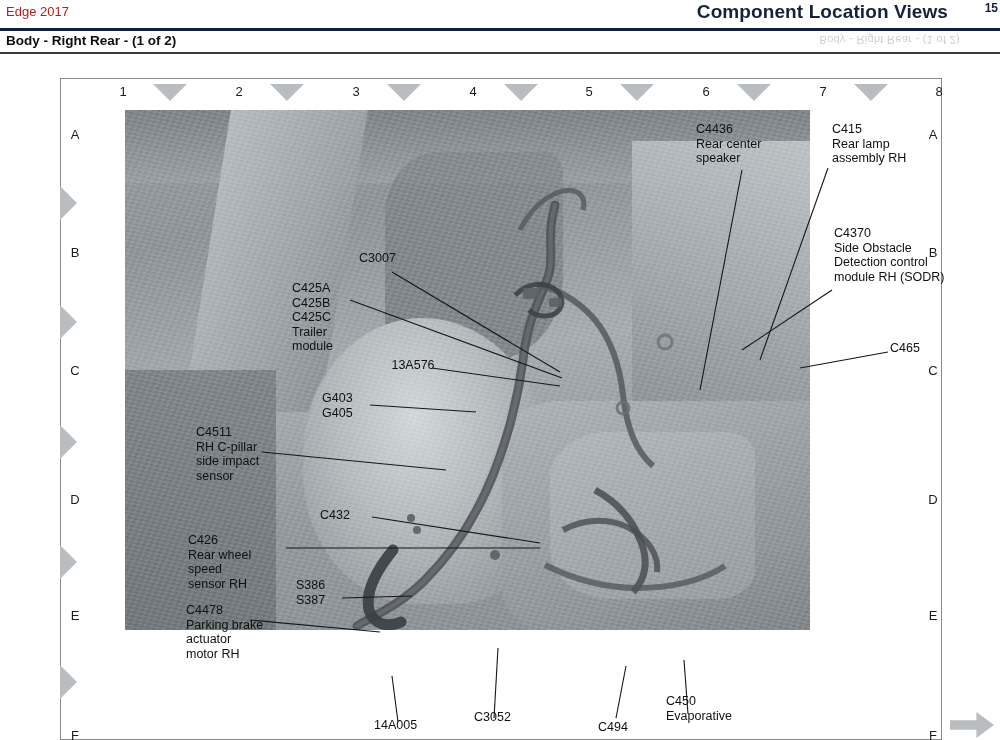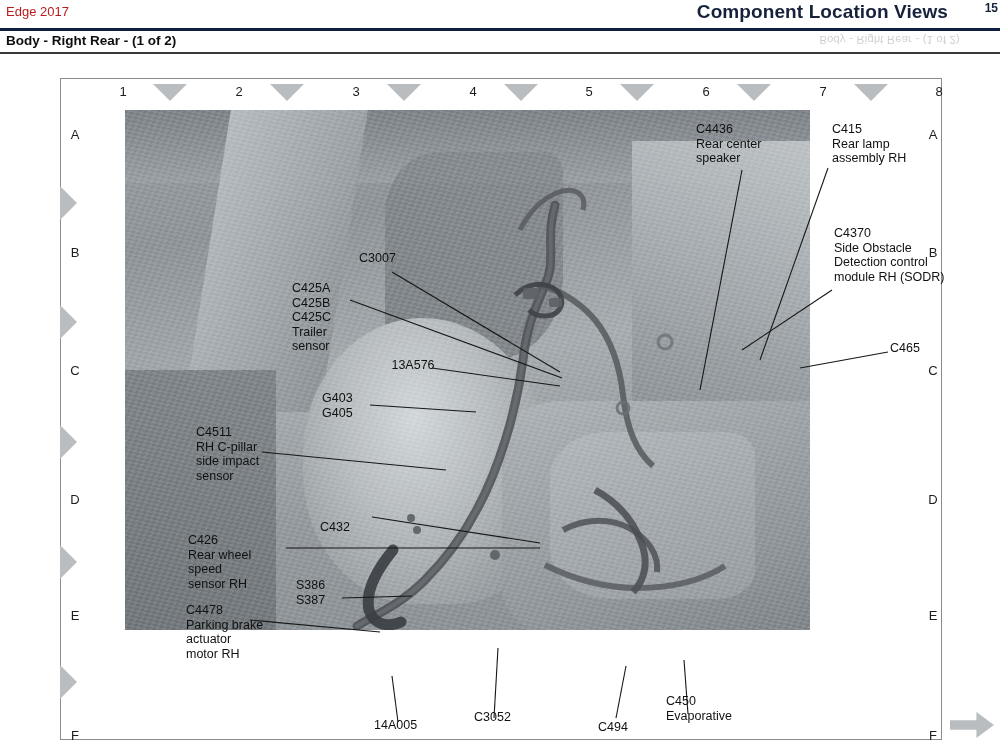--- a/index.html
+++ b/index.html
@@ -349,29 +349,29 @@
 <div class="callout" style="left:834px; top:226px; width:140px;">C4370
 Side Obstacle
 Detection control
 module RH (SODR)</div>
 <div class="callout" style="left:890px; top:341px; width:60px;">C465</div>
 <div class="callout" style="left:359px; top:245px; width:70px;margin-top:6px;">C3007</div>
 <div class="callout" style="left:292px; top:281px; width:74px;">C425A
 C425B
 C425C
 Trailer
-sensor</div>
+module</div>
 <div class="callout" style="left:378px; top:358px; width:70px;text-align:center;">13A576</div>
 <div class="callout" style="left:322px; top:391px; width:60px;">G403
 G405</div>
 <div class="callout" style="left:196px; top:425px; width:86px;">C4511
 RH C-pillar
 side impact
 sensor</div>
-<div class="callout" style="left:320px; top:508px; width:60px;margin-top:12px;">C432</div>
+<div class="callout" style="left:320px; top:508px; width:60px;">C432</div>
 <div class="callout" style="left:188px; top:533px; width:92px;">C426
 Rear wheel
 speed
 sensor RH</div>
 <div class="callout" style="left:296px; top:578px; width:58px;">S386
 S387</div>
 <div class="callout" style="left:186px; top:603px; width:100px;">C4478
 Parking brake
 actuator
 motor RH</div>

